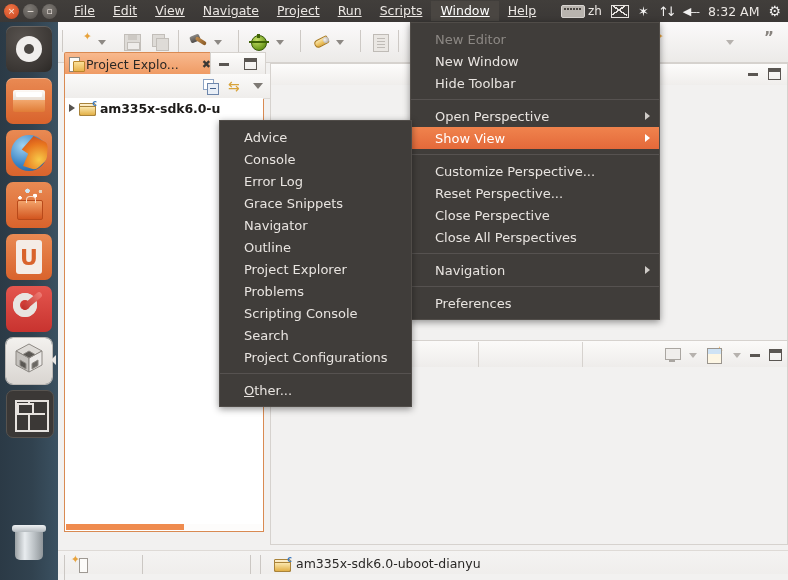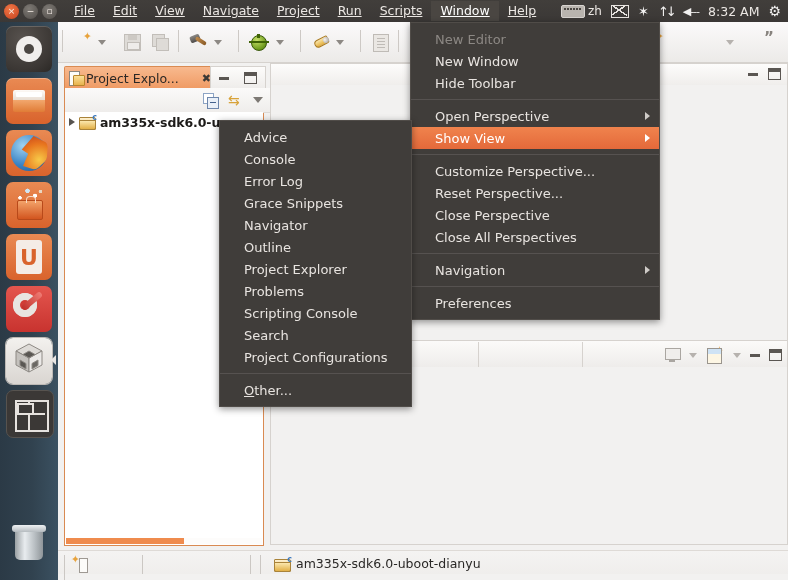--- a/index.html
+++ b/index.html
@@ -127,21 +127,21 @@
   .rocket .bd{position:absolute;left:2px;top:2px;width:13px;height:6px;border-radius:6px 3px 3px 6px;
      background:linear-gradient(to bottom,#fbe6a8,#e2ad3c);transform:rotate(-28deg);border:1px solid #a9781c;}
   .rocket .tp{position:absolute;right:0;top:1px;width:6px;height:6px;border-radius:50%;
      background:radial-gradient(circle at 35% 35%,#f5f2ee,#9b9691);transform:rotate(-28deg);}
   .ic-list{position:absolute;left:3px;top:2px;width:14px;height:16px;background:#eae7e3;border:1px solid #bfbbb6;}
   .ic-list:after{content:"";position:absolute;left:3px;top:3px;width:8px;height:1px;color:#bfbbb6;
      box-shadow:0 0 0 0 #bfbbb6,0 3px 0 0 #bfbbb6,0 6px 0 0 #bfbbb6,0 9px 0 0 #bfbbb6;background:#bfbbb6;}
   .quote{font:700 15px "DejaVu Sans",sans-serif;color:#87837e;letter-spacing:-1px;}
 
   
-  #pe{position:absolute;left:6px;top:44px;width:200px;height:481px;}
+  #pe{position:absolute;left:6px;top:30px;width:200px;height:481px;}
   #pe-tab{position:absolute;left:0;top:0;width:142px;height:22px;
     background:linear-gradient(to bottom,#f8b98e,#ef9a63);border:1px solid #d98a52;border-bottom:none;
     border-radius:2px 2px 0 0;display:flex;align-items:center;padding:0 4px;}
   #pe-tab .lbl{font-size:12.5px;color:#2b2825;margin-left:3px;}
   #pe-tab .xc{margin-left:auto;font-size:11px;color:#3b3835;font-weight:700;}
   .pfile{position:relative;width:14px;height:15px;}
   .pfile .pg{position:absolute;left:0;top:0;width:9px;height:13px;background:#fdfcf9;border:1px solid #8c877f;}
   .pfile .fd{position:absolute;left:4px;top:4px;width:10px;height:9px;border-radius:1px;
     background:linear-gradient(to bottom,#fbe099,#e8b34d);border:1px solid #b9862c;}
   .tabbtns{position:absolute;left:146px;top:0;width:54px;height:22px;

